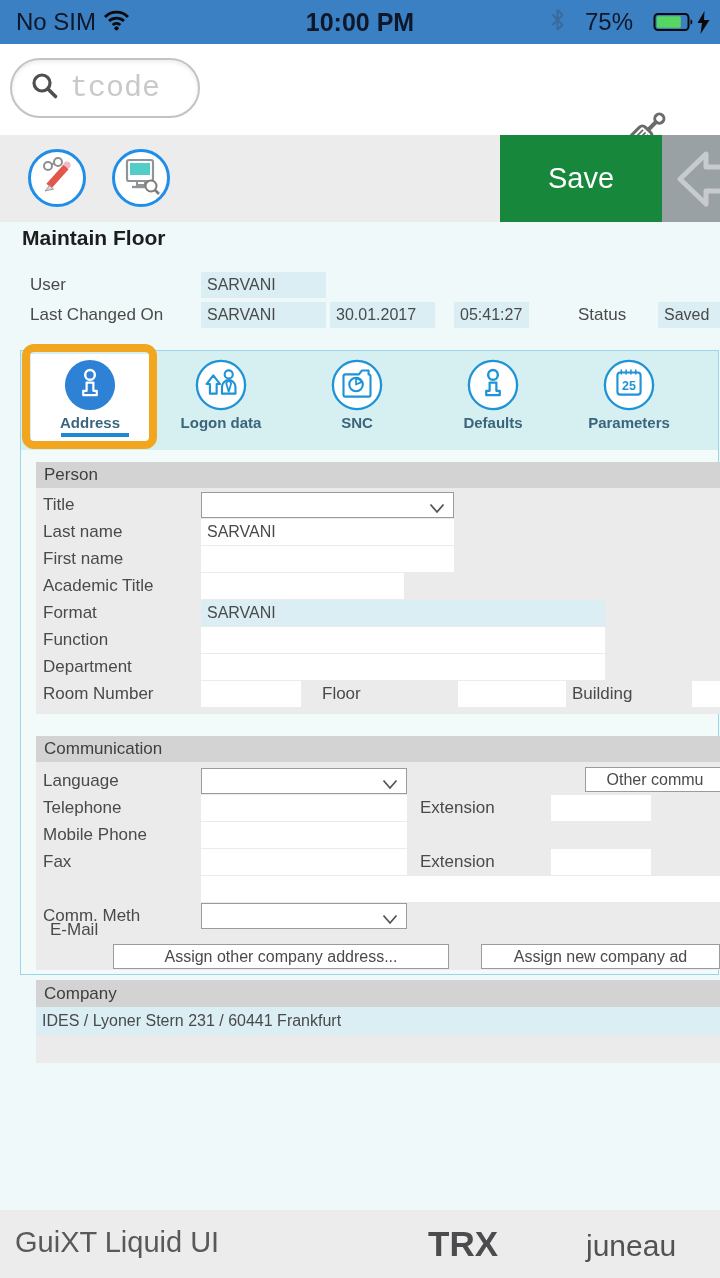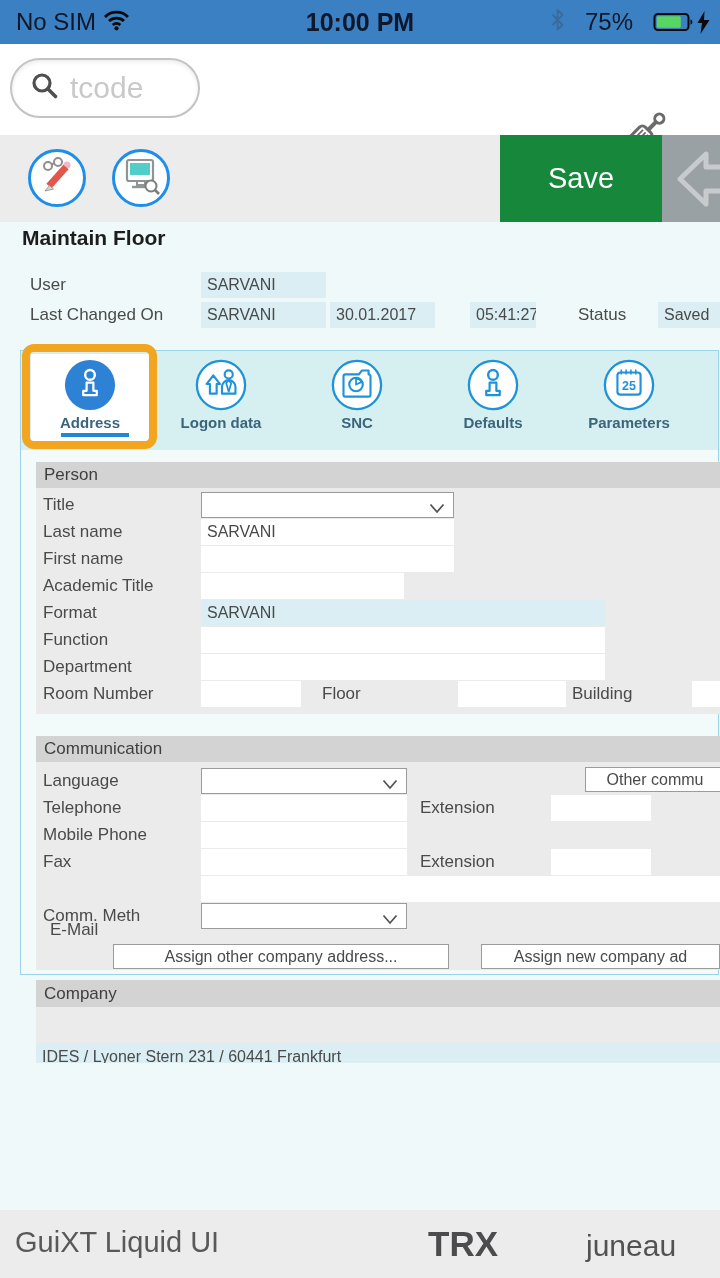--- a/index.html
+++ b/index.html
@@ -14,21 +14,21 @@
   .sb-carrier { font-size:24px; }
   .sb-time { position:absolute; left:0; width:720px; text-align:center; top:8px; font-size:25px; font-weight:700; }
   .sb-right { position:absolute; right:10px; top:0; height:44px; display:flex; align-items:center; gap:20px; }
   .sb-pct { font-size:24px; }
 
   
   .search-header { position:absolute; left:0; top:44px; width:720px; height:91px; background:#ffffff; }
   .search-pill { position:absolute; left:10px; top:14px; width:190px; height:60px; background:#fff;
     border:2px solid #c3c3c3; border-radius:31px; display:flex; align-items:center; padding-left:18px;
     box-shadow:inset 0 2px 4px rgba(0,0,0,0.08); }
-  .search-pill input { border:none; outline:none; width:110px; font-family:Liberation Sans, sans-serif; font-size:30px;
+  .search-pill input { border:none; outline:none; width:110px; font-family:Liberation Mono, monospace; font-size:30px;
     color:#ec4899; background:transparent; margin-left:10px; }
   .search-pill input::placeholder { color:#c9c9c9; }
   .tools-icon { position:absolute; left:612px; top:58px; width:64px; height:64px; }
 
   
   .toolbar { position:absolute; left:0; top:135px; width:720px; height:87px; background:#ececec; }
   .circle-btn { position:absolute; top:14px; width:58px; height:58px; border-radius:50%;
     background:#fff; border:3.5px solid #1f8ee8; display:flex; align-items:center; justify-content:center; }
   .save-btn { position:absolute; left:500px; top:0; width:162px; height:87px; background:#17873c;
     border:none; color:#fff; font-family:inherit; font-size:29px; font-weight:400; cursor:pointer; }
@@ -165,21 +165,21 @@
   </div>
 
   <div class="page-title">Maintain Floor</div>
 
   <div class="label" style="left:30px; top:272px;">User</div>
   <div class="cyan" style="left:201px; top:272px; width:125px;">SARVANI</div>
 
   <div class="label" style="left:30px; top:302px;">Last Changed On</div>
   <div class="cyan" style="left:201px; top:302px; width:125px;">SARVANI</div>
   <div class="cyan" style="left:330px; top:302px; width:105px;">30.01.2017</div>
-  <div class="cyan" style="left:470px; top:302px; width:66px;">05:41:27</div>
+  <div class="cyan" style="left:454px; top:302px; width:75px;">05:41:27</div>
   <div class="label" style="left:578px; top:302px;">Status</div>
   <div class="cyan" style="left:658px; top:302px; width:62px;">Saved</div>
 
   <div class="tab-wrapper">
     <div class="tab-band">
 
       <div class="tab selected" style="left:10px;">
         <div class="ticon">
           <svg width="54" height="54" viewBox="0 0 56 56">
             <circle cx="28" cy="28" r="26" fill="#2e82d6"></circle>
@@ -303,21 +303,21 @@
       <svg width="16" height="11" viewBox="0 0 16 11">
           <path d="M1.5 1.5 L8 9 L14.5 1.5" fill="none" stroke="#555" stroke-width="1.8"></path>
         </svg>
     </span>
   </div>
   <button class="gbtn" style="left:113px; top:944px; width:336px;">Assign other company address...</button>
   <button class="gbtn" style="left:481px; top:944px; width:239px;">Assign new company ad</button>
 
   <div class="panel" style="left:36px; top:980px; width:684px; height:83px;">
     <div class="panel-header" style="height:27px; line-height:27px;">Company</div>
-    <div class="cyan" style="left:0; top:27px; width:684px; height:20px; line-height:28px; margin-top:36px;">IDES / Lyoner Stern 231 / 60441 Frankfurt</div>
+    <div class="cyan" style="left:0; top:27px; width:684px; height:28px; line-height:28px; ">IDES / Lyoner Stern 231 / 60441 Frankfurt</div>
   </div>
 
   <div class="footer">
     <div class="f-brand">GuiXT Liquid UI</div>
     <div class="f-trx">TRX</div>
     <div class="f-host">juneau</div>
   </div>
 
 </div>
 

